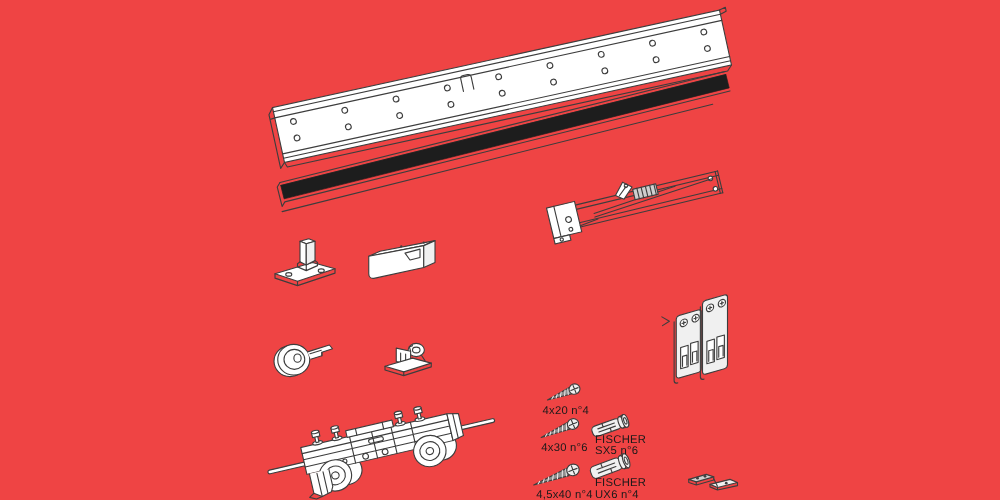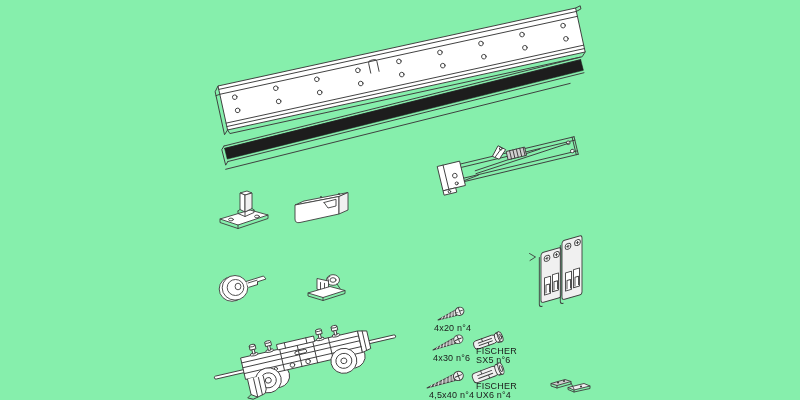--- a/index.html
+++ b/index.html
@@ -1,16 +1,16 @@
 <!DOCTYPE html>
 <html style="--line: #3d3d3d; --dark_fill: #1d1d1d; --light_fill: #f0f0f0; --mid_fill: #cfcfcf; --text: #1a1a1a;"><head>
 <meta charset="utf-8">
 <style>
   html,body{margin:0;padding:0;background:#fff;}
-  .diagram-wrap{position:relative;width:800px;height:400px;background:#86efac;overflow:hidden;}
+  .diagram-wrap{position:relative;width:800px;height:400px;background:#ef4444;overflow:hidden;}
   svg{display:block}
   .ln{fill:none;stroke:var(--line,#3d3d3d);stroke-width:.9;stroke-linejoin:round;stroke-linecap:round}
   .fw{fill:#ffffff;stroke:var(--line,#3d3d3d);stroke-width:.9;stroke-linejoin:round}
   .fl{fill:var(--light_fill,#f0f0f0);stroke:var(--line,#3d3d3d);stroke-width:.9;stroke-linejoin:round}
   .fm{fill:var(--mid_fill,#cfcfcf);stroke:var(--line,#3d3d3d);stroke-width:.9;stroke-linejoin:round}
   .fd{fill:var(--dark_fill,#1d1d1d);stroke:var(--dark_fill,#1d1d1d);stroke-width:.5}
   .dot{fill:var(--line,#3d3d3d);stroke:none}
   .thr{fill:none;stroke:#ededed;stroke-width:.8;stroke-linecap:round}
   .shaft{fill:#8f8f8f;stroke:var(--line,#3d3d3d);stroke-width:.9;stroke-linejoin:round}
   .lbl{font-family:"Liberation Sans",sans-serif;font-size:9px;fill:var(--text,#1a1a1a);letter-spacing:.2px}

